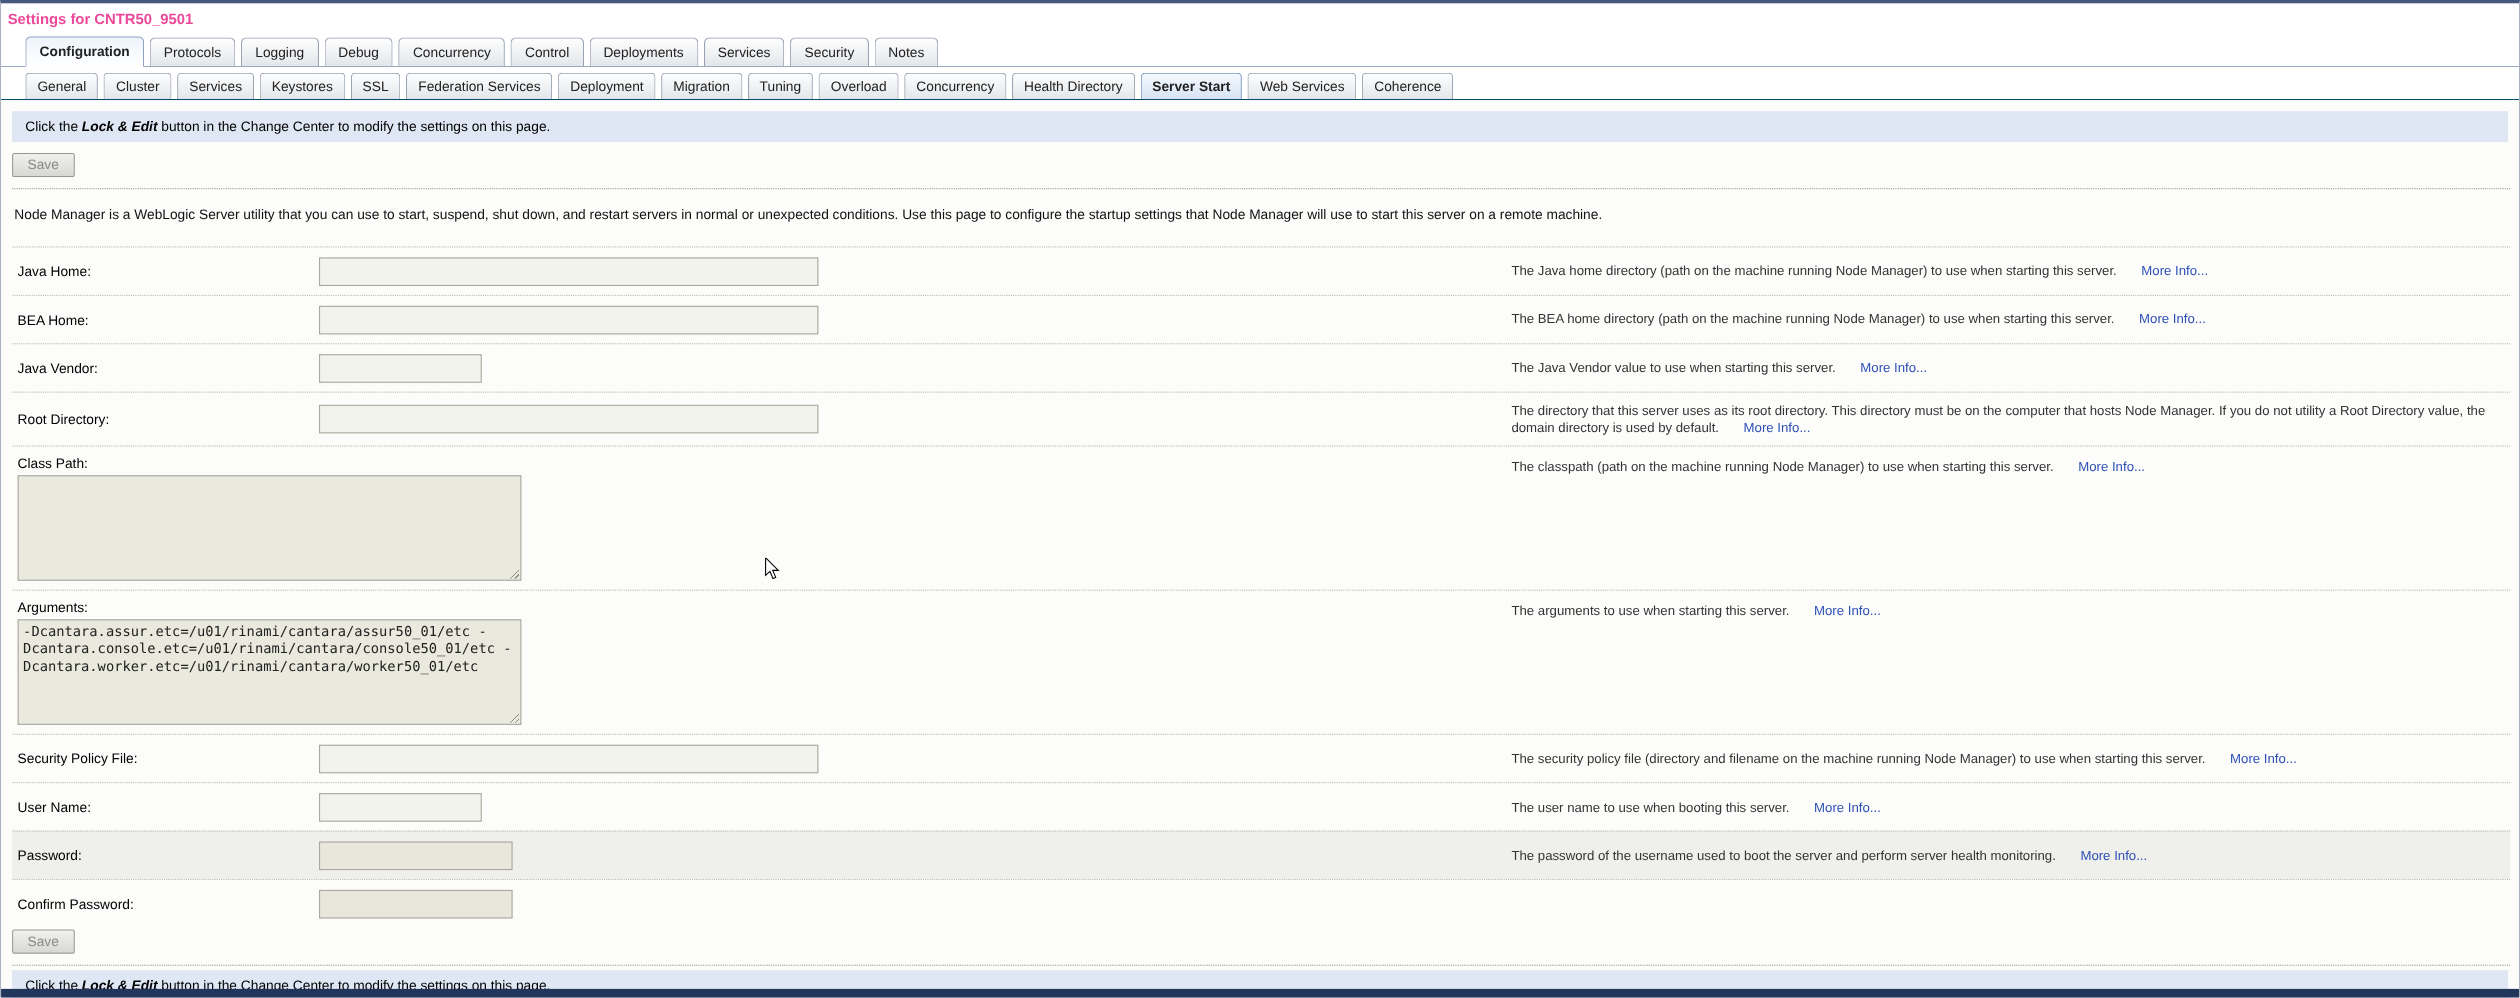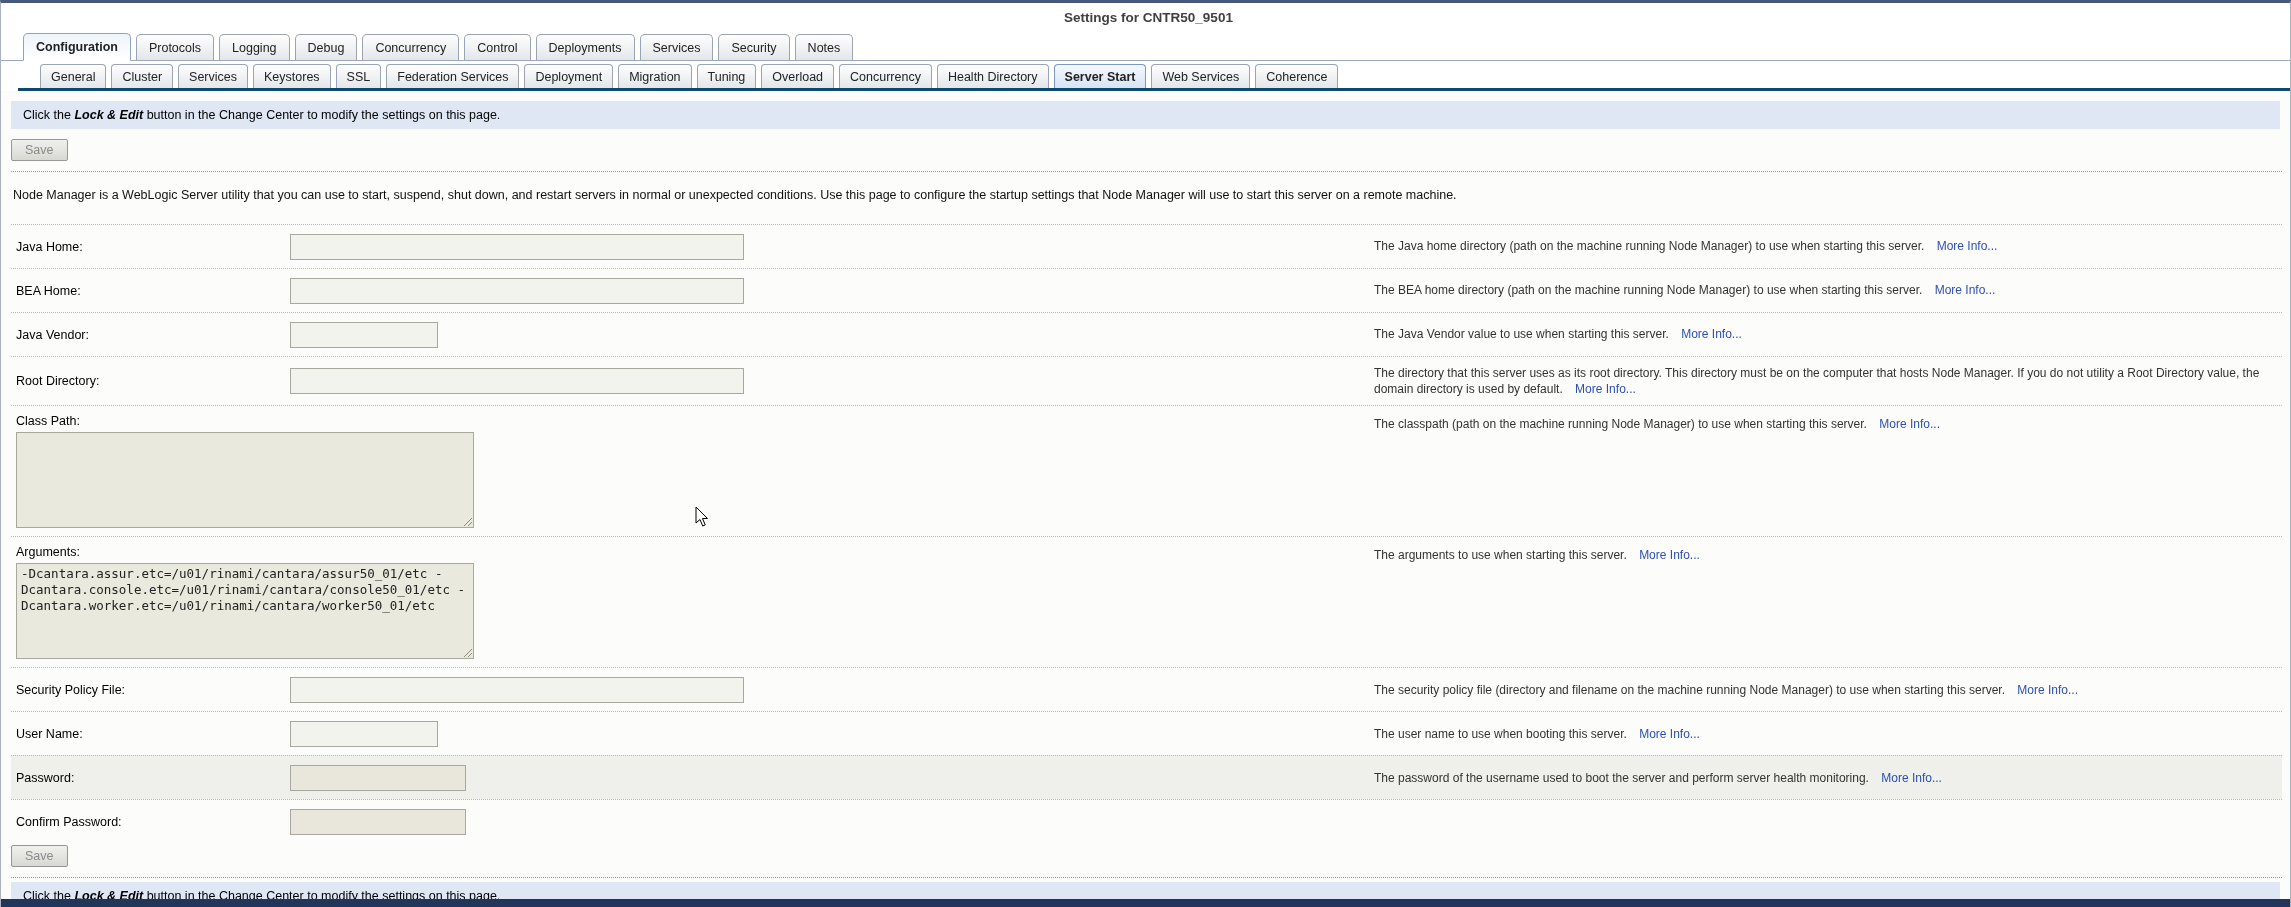--- a/index.html
+++ b/index.html
@@ -17,26 +17,26 @@
     background:#ffffff;color:#000;
     font-family:"Liberation Sans",sans-serif;font-size:12.5px;
   }
   .page{
     position:absolute;inset:0;
     border-top:3px solid #46587e;
     border-left:1px solid #aab2c0;
     border-right:1px solid #aab2c0;
   }
   .titlebar{
-    padding:7px 10px 5px 16px;
-    font-weight:bold;font-size:13.5px;color:#404040;text-align:center;
+    padding:7px 10px 5px 6px;
+    font-weight:bold;font-size:13.5px;color:#ec4899;
   }
   .tabrow{display:flex;align-items:flex-end;gap:5px;padding-left:22px;}
   .tabrow.primary{height:31px;border-bottom:1px solid #9aa8c0;}
-  .tabrow.secondary{height:30px;border-bottom:3px solid #0c4a6e;background:#fff;margin-left:17px;}
+  .tabrow.secondary{height:30px;border-bottom:1px solid #0c4a6e;background:#fff;}
   .tab{
     border:1px solid #9aa4b2;border-bottom:none;
     border-radius:5px 5px 0 0;
     padding:6px 12px 5px 12px;
     background:linear-gradient(#fefefe,#e3e6ea);
     color:#222;white-space:nowrap;position:relative;cursor:pointer;
   }
   .tab.secondary{padding:5px 10px 4px 10px;border-radius:4px 4px 0 0;}
   .tab.primary.selected{
     font-weight:bold;
@@ -96,21 +96,21 @@
     font-family:"DejaVu Sans Mono",monospace;font-size:12.5px;line-height:1.28;
     padding:2px 4px;color:#222;resize:none;overflow:hidden;
   }
   .resize-handle{
     position:absolute;right:2px;bottom:2px;width:10px;height:10px;
     background:repeating-linear-gradient(135deg,transparent 0 2px,#8b8b80 2px 3px);
     clip-path:polygon(100% 0,0 100%,100% 100%);
   }
   .fdesc{color:#333;font-size:12px;max-width:920px;padding-right:8px;line-height:1.35;}
   .frow.ta .fdesc{padding-top:2px;}
-  .fdesc .more{color:var(--link-blue);margin-left:9px;cursor:pointer;white-space:nowrap;}
+  .fdesc .more{color:var(--link-blue);margin-left:19px;cursor:pointer;white-space:nowrap;}
   .bottom-strip{position:absolute;left:0;right:0;bottom:0;height:8px;background:var(--bottom-bar);}
   .cursor{position:absolute;left:694px;top:504px;pointer-events:none;}
 </style>
 </head>
 <body>
 
 <div class="page">
   <div class="titlebar">Settings for CNTR50_9501</div>
 
   <div class="tabrow primary" id="tabs-primary">

